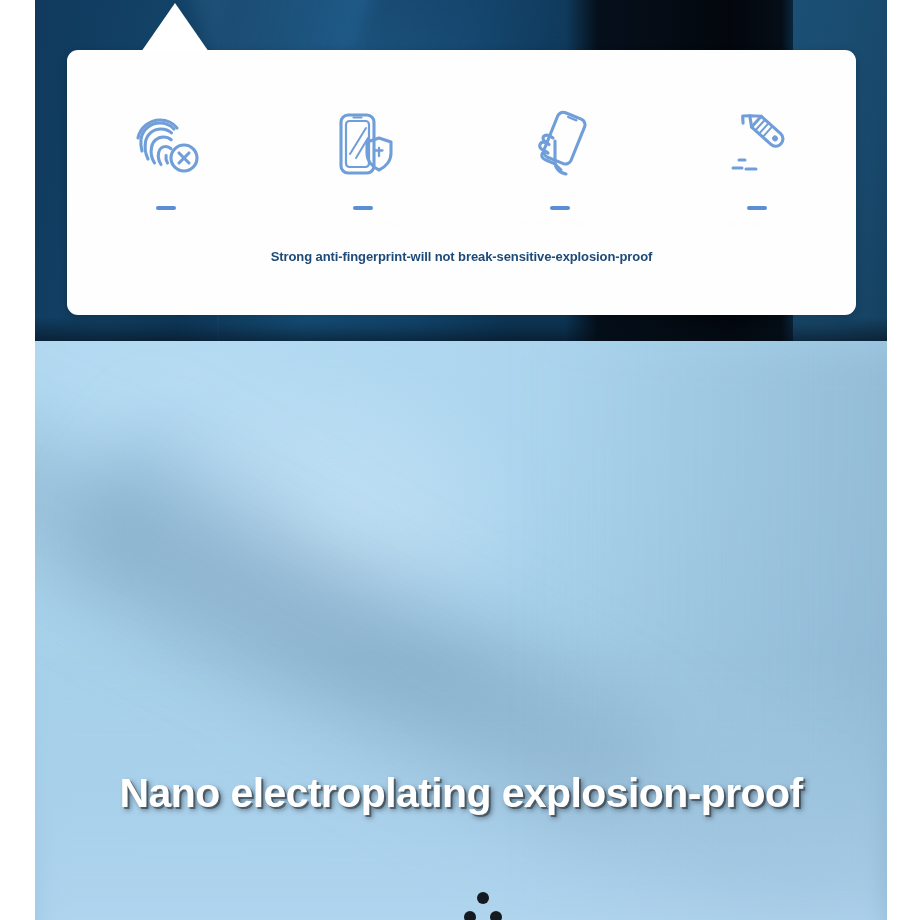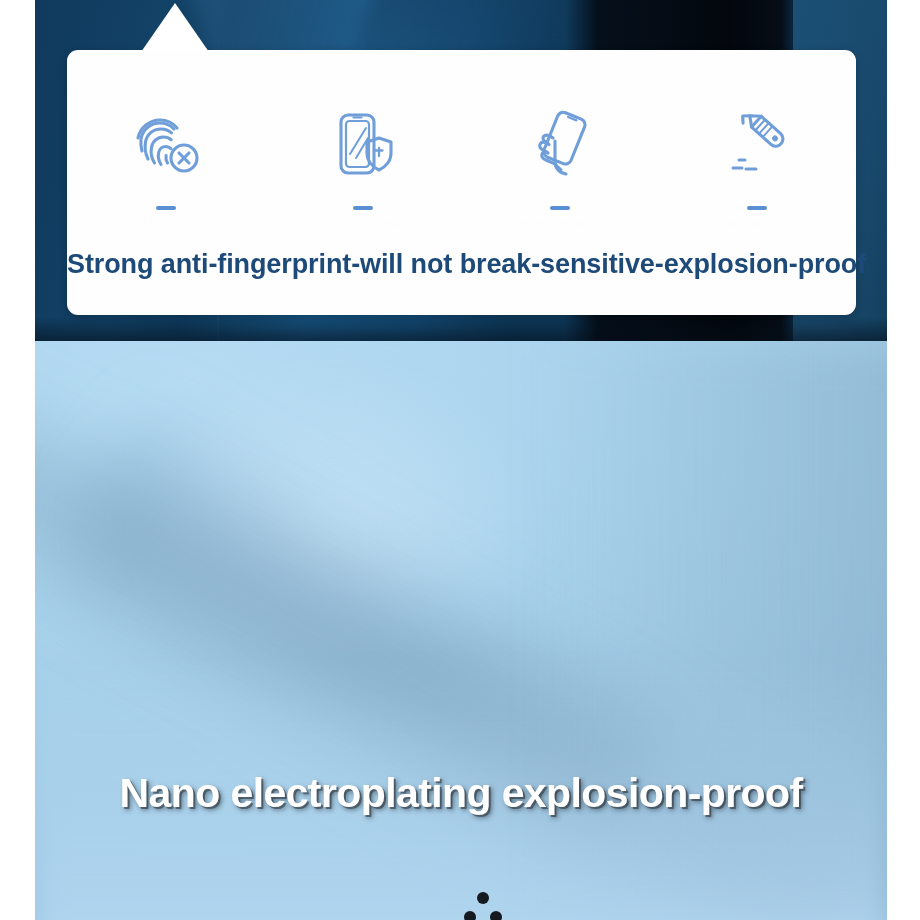--- a/index.html
+++ b/index.html
@@ -164,21 +164,21 @@
     letter-spacing: 0.2px;
     white-space: nowrap;
   }
 
   .card-caption {
     position: absolute;
     left: 0;
     top: 199px;
     width: 789px;
     text-align: center;
-    font-size: 27px;
+    font-size: 13px;
     font-weight: 700;
     color: #1d4a78;
     letter-spacing: -0.1px;
     white-space: nowrap;
   }
 
   
   .photo-panel {
     position: absolute;
     left: 35px;

